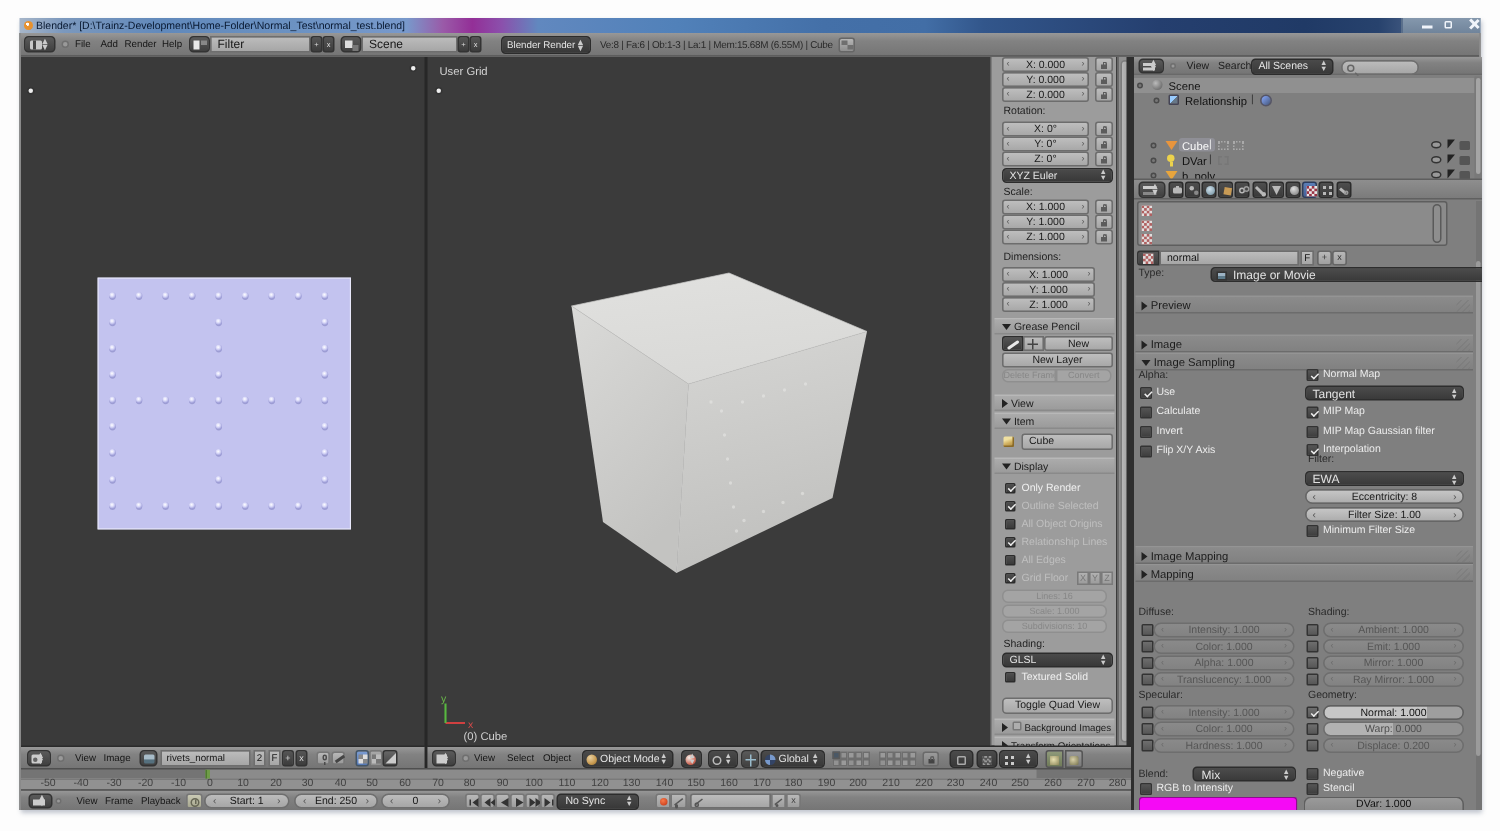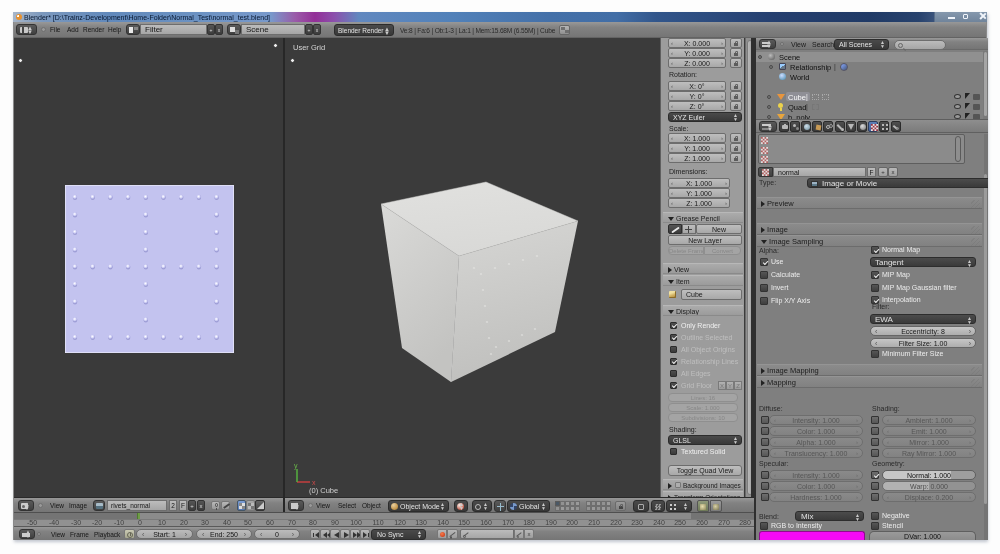--- a/index.html
+++ b/index.html
@@ -582,47 +582,41 @@
         </div>
         <div class="ab" style="left:0;top:24px;width:227px;height:10px">
           <span style="position:absolute;left:13px;top:3px;width:4px;height:4px;border:1px solid #4a4a4a;border-radius:50%;background:#777"></span>
           <span style="position:absolute;left:23px;top:1px;width:8px;height:8px">
             <span style="position:absolute;width:7px;height:7px;background:linear-gradient(135deg,#9cf 50%,#678 50%);border:1px solid #445;border-radius:1px"></span>
           </span>
           <span style="position:absolute;left:34px;top:1px;font-size:7.5px;color:#111">Relationship</span>
           <span style="position:absolute;left:78px;top:1px;font-size:7px;color:#333">|</span>
           <span style="position:absolute;left:84px;top:1px;width:8px;height:8px;border:1px solid #556;border-radius:50%;background:linear-gradient(135deg,#8af,#457)"></span>
         </div>
-        <div class="ab" style="left:0;top:34px;width:227px;height:10px">
-          <span style="position:absolute;left:23px;top:1px;width:8px;height:8px">
-            <span style="position:absolute;width:7px;height:7px;border-radius:50%;background:radial-gradient(circle at 40% 35%,#cdf,#48a)"></span>
-          </span>
-          <span style="position:absolute;left:34px;top:1px;font-size:7.5px;color:#111">World</span>
-        </div>
         <div class="ab" style="left:0;top:54px;width:227px;height:10px">
           <span style="position:absolute;left:11px;top:3px;width:4px;height:4px;border:1px solid #4a4a4a;border-radius:50%;background:#777"></span>
           <span style="position:absolute;left:21px;top:1px;width:8px;height:8px">
             <span style="position:absolute;top:1px;width:0;height:0;border-left:4px solid transparent;border-right:4px solid transparent;border-top:6px solid #e8953d"></span>
           </span>
           <span style="position:absolute;left:30px;top:0px;width:24px;height:9px;background:#92929a;border-radius:2px;opacity:0.85"></span>
           <span style="position:absolute;left:32px;top:1px;font-size:7.5px;color:#fafafa">Cube</span>
           <span style="position:absolute;left:50px;top:1px;font-size:7px;color:#eee">|</span>
           <span style="position:absolute;left:56px;top:2px;width:7px;height:6px;border:1px dotted #aaa"></span>
           <span style="position:absolute;left:66px;top:2px;width:7px;height:6px;border:1px dotted #aaa"></span>
           <span style="position:absolute;left:198px;top:2px;width:7px;height:5px;border:1px solid #333;border-radius:50%;background:#999"></span>
           <span style="position:absolute;left:209px;top:1px;width:0;height:0;border-top:6px solid #222;border-right:5px solid transparent"></span>
           <span style="position:absolute;left:217px;top:2px;width:7px;height:6px;background:#555;border-radius:1px"></span>
         </div>
         <div class="ab" style="left:0;top:64px;width:227px;height:10px">
           <span style="position:absolute;left:11px;top:3px;width:4px;height:4px;border:1px solid #4a4a4a;border-radius:50%;background:#777"></span>
           <span style="position:absolute;left:21px;top:1px;width:8px;height:8px">
             <span style="position:absolute;top:0px;left:1px;width:5px;height:5px;border-radius:50%;background:#ecd24c"></span>
             <span style="position:absolute;top:5px;left:3px;width:1.5px;height:3px;background:#ecd24c"></span>
           </span>
-          <span style="position:absolute;left:32px;top:1px;font-size:7.5px;color:#111">Quad</span>
+          <span style="position:absolute;left:32px;top:1px;font-size:7.5px;color:#111">DVar</span>
           <span style="position:absolute;left:50px;top:1px;font-size:7px;color:#333">|</span>
           <span style="position:absolute;left:56px;top:2px;width:7px;height:6px;border:1px dashed #777"></span>
           <span style="position:absolute;left:198px;top:2px;width:7px;height:5px;border:1px solid #333;border-radius:50%;background:#999"></span>
           <span style="position:absolute;left:209px;top:1px;width:0;height:0;border-top:6px solid #222;border-right:5px solid transparent"></span>
           <span style="position:absolute;left:217px;top:2px;width:7px;height:6px;background:#555;border-radius:1px"></span>
         </div>
         <div class="ab" style="left:0;top:74px;width:227px;height:10px">
           <span style="position:absolute;left:11px;top:3px;width:4px;height:4px;border:1px solid #4a4a4a;border-radius:50%;background:#777"></span>
           <span style="position:absolute;left:21px;top:1px;width:8px;height:8px">
             <span style="position:absolute;top:1px;width:0;height:0;border-left:4px solid transparent;border-right:4px solid transparent;border-top:6px solid #e8a53d"></span>

